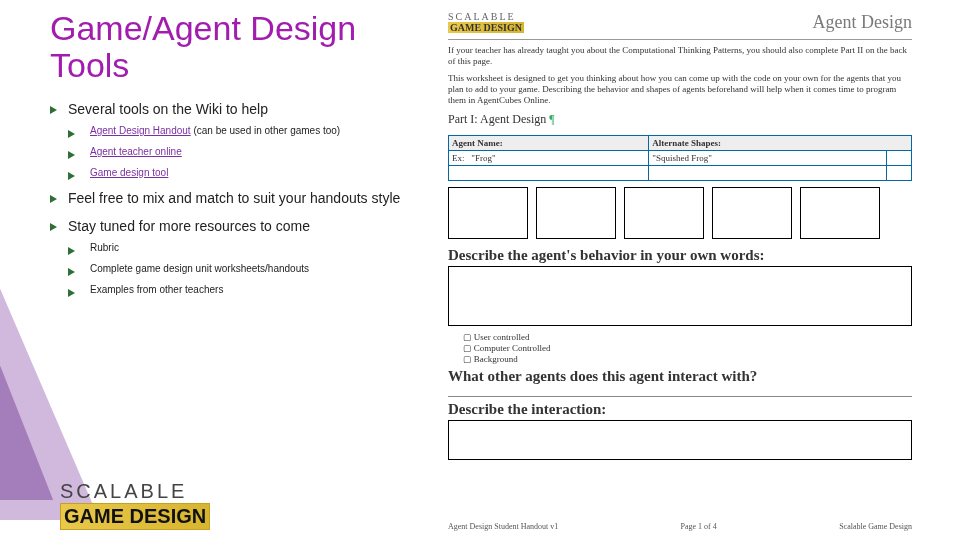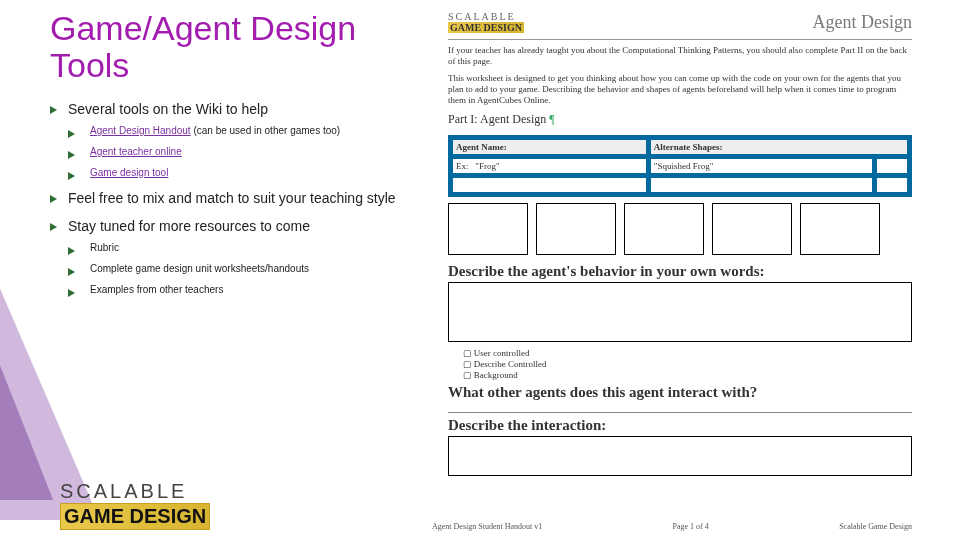--- a/index.html
+++ b/index.html
@@ -60,31 +60,31 @@
   .doc .hdr { display:flex; justify-content:space-between; align-items:center; margin-bottom:6px;}
   .doc .hdr .sgd .r1 { font-size:10px; letter-spacing:2px; color:#666; }
   .doc .hdr .sgd .r2 { font-size:10px; font-weight:700;
     background: linear-gradient(90deg,#e9c84a,#d7b530); padding:0 2px;}
   .doc .hdr .agd { font-size:18px; color:#7a7a7a;text-align:right; }
   .doc hr { border:0; border-top:1px solid #999; margin:3px 0 5px; }
   .doc p { margin-bottom:5px; line-height:1.25; }
   .doc .part { font-weight:400; font-size:12px; margin:6px 0 8px; }
   .doc .pil { color:#3a6; }
   .doc table.t1 { width:100%; border-collapse:collapse; margin-bottom:6px; font-size:9px;}
-  .doc table.t1 th, .doc table.t1 td { border:5px solid #0369a1; padding:2px 3px; text-align:left; }
+  .doc table.t1 th, .doc table.t1 td { border:1px solid #0369a1; padding:2px 3px; text-align:left; }
   .doc table.t1 th { background:#eee; font-weight:700; }
   .doc .cells { display:flex; gap:8px; margin:4px 0 8px; }
   .doc .cells .cell { width:80px; height:52px; border:1.5px solid #000; }
   .doc .lbl { font-weight:700; font-size:15px; margin:4px 0 2px; }
   .doc .bigbox { width:100%; height:60px; border:1.5px solid #000; margin-bottom:6px;}
   .doc .opts div { margin:1px 15px; }
   .doc .opts div::before { content:"▢ "; }
   .doc .line { border-bottom:1px solid #888; height:10px; margin:2px 0;}
   .doc .foot { display:flex; justify-content:space-between; font-size:8px; color:#555;
-    position:absolute; bottom:4px; left:2px; right:18px;}
+    position:absolute; bottom:4px; left:18px; right:18px;}
 </style>
 </head>
 <body>
 
 <div class="triangle-deco"></div>
 
 <div class="content">
   <h1>Game/Agent Design Tools</h1>
   <ul class="top">
     <li>
@@ -100,21 +100,21 @@
           <a class="link" href="#">Agent teacher online</a>
         </li>
         <li>
           <span class="bullet"></span>
           <a class="link" href="#">Game design tool</a>
         </li>
       </ul>
     </li>
     <li>
       <span class="bullet"></span>
-      <span class="label">Feel free to mix and match to suit your teaching style</span>
+      <span class="label">Feel free to mix and match to suit your handouts style</span>
     </li>
     <li>
       <span class="bullet"></span>
       <span class="label">Stay tuned for more resources to come</span>
       <ul class="sub">
         <li><span class="bullet"></span><span>Rubric</span></li>
         <li><span class="bullet"></span><span>Complete game design unit worksheets/handouts</span></li>
         <li><span class="bullet"></span><span>Examples from other teachers</span></li>
       </ul>
     </li>
@@ -162,21 +162,21 @@
     <div class="cell"></div>
     <div class="cell"></div>
     <div class="cell"></div>
     <div class="cell"></div>
     <div class="cell"></div>
   </div>
   <div class="lbl">Describe the agent's behavior in your own words:</div>
   <div class="bigbox"></div>
   <div class="opts">
     <div>User controlled</div>
-    <div>Describe Controlled</div>
+    <div>Computer Controlled</div>
     <div>Background</div>
   </div>
   <div class="lbl">What other agents does this agent interact with?</div>
   <div class="line"></div>
   <div class="lbl">Describe the interaction:</div>
   <div class="bigbox" style="height:40px"></div>
   <div class="foot">
     <span>Agent Design Student Handout v1</span>
     <span>Page 1 of 4</span>
     <span>Scalable Game Design</span>

